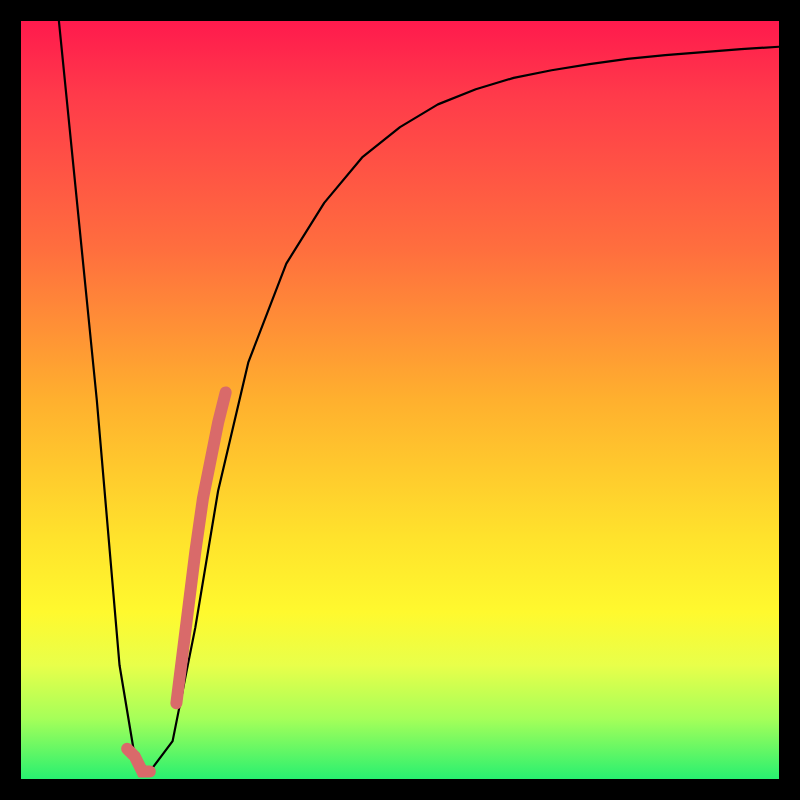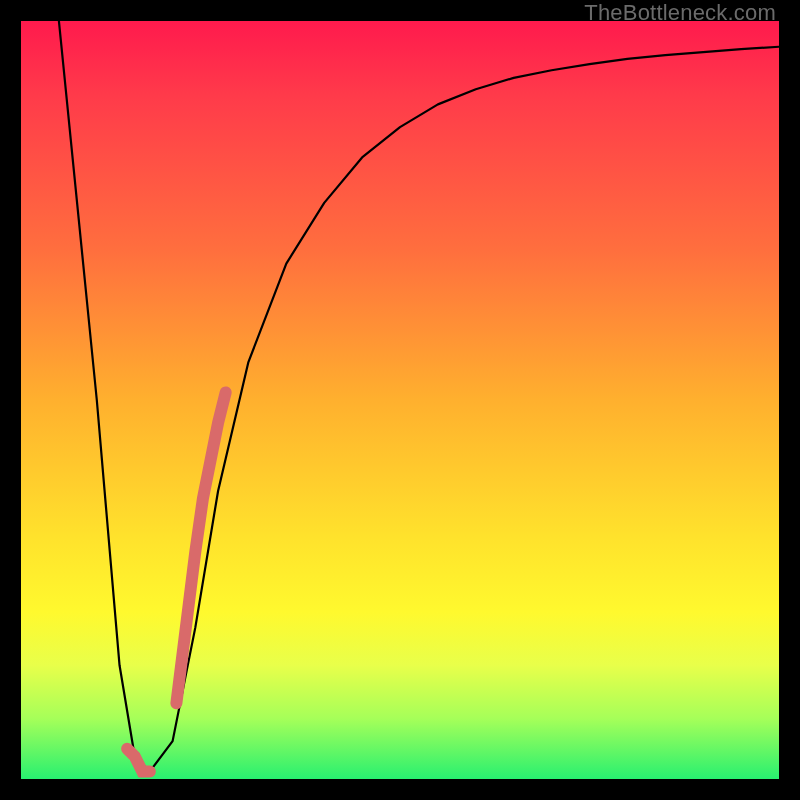--- a/index.html
+++ b/index.html
@@ -52,21 +52,20 @@
     font-size: 22px;
     font-weight: 400;
     letter-spacing: 0.2px;
     user-select: none;
   }
 </style>
 </head>
 <body>
 
 <div class="frame">
-  <div class="watermark">TheBottleneck.com</div>
   <div class="plot-area">
     <svg class="curve-svg" viewBox="0 0 758 758" preserveAspectRatio="none">
       <path id="main-curve" fill="none" stroke="#000000" stroke-width="2.2" stroke-linejoin="round" d="M37.90 0.00 L75.80 379.00 L98.54 644.30 L113.70 735.26 L128.86 750.42 L151.60 720.10 L174.34 606.40 L197.08 469.96 L227.40 341.10 L265.30 242.56 L303.20 181.92 L341.10 136.44 L379.00 106.12 L416.90 83.38 L454.80 68.22 L492.70 56.85 L530.60 49.27 L568.50 43.21 L606.40 37.90 L644.30 34.11 L682.20 31.08 L720.10 28.05 L758.00 25.77"></path>
       <path id="hl-min" fill="none" stroke="#d96a6a" stroke-width="12" stroke-linecap="round" d="M106.12 727.68 L113.70 735.26 L121.28 750.42 L128.86 750.42"></path>
       <path id="hl-rise" fill="none" stroke="#d96a6a" stroke-width="12" stroke-linecap="round" d="M155.39 682.20 L166.76 591.24 L174.34 530.60 L181.92 477.54 L189.50 439.64 L197.08 401.74 L204.66 371.42"></path>
     </svg>
   </div>
 </div>
 
 </body></html>

